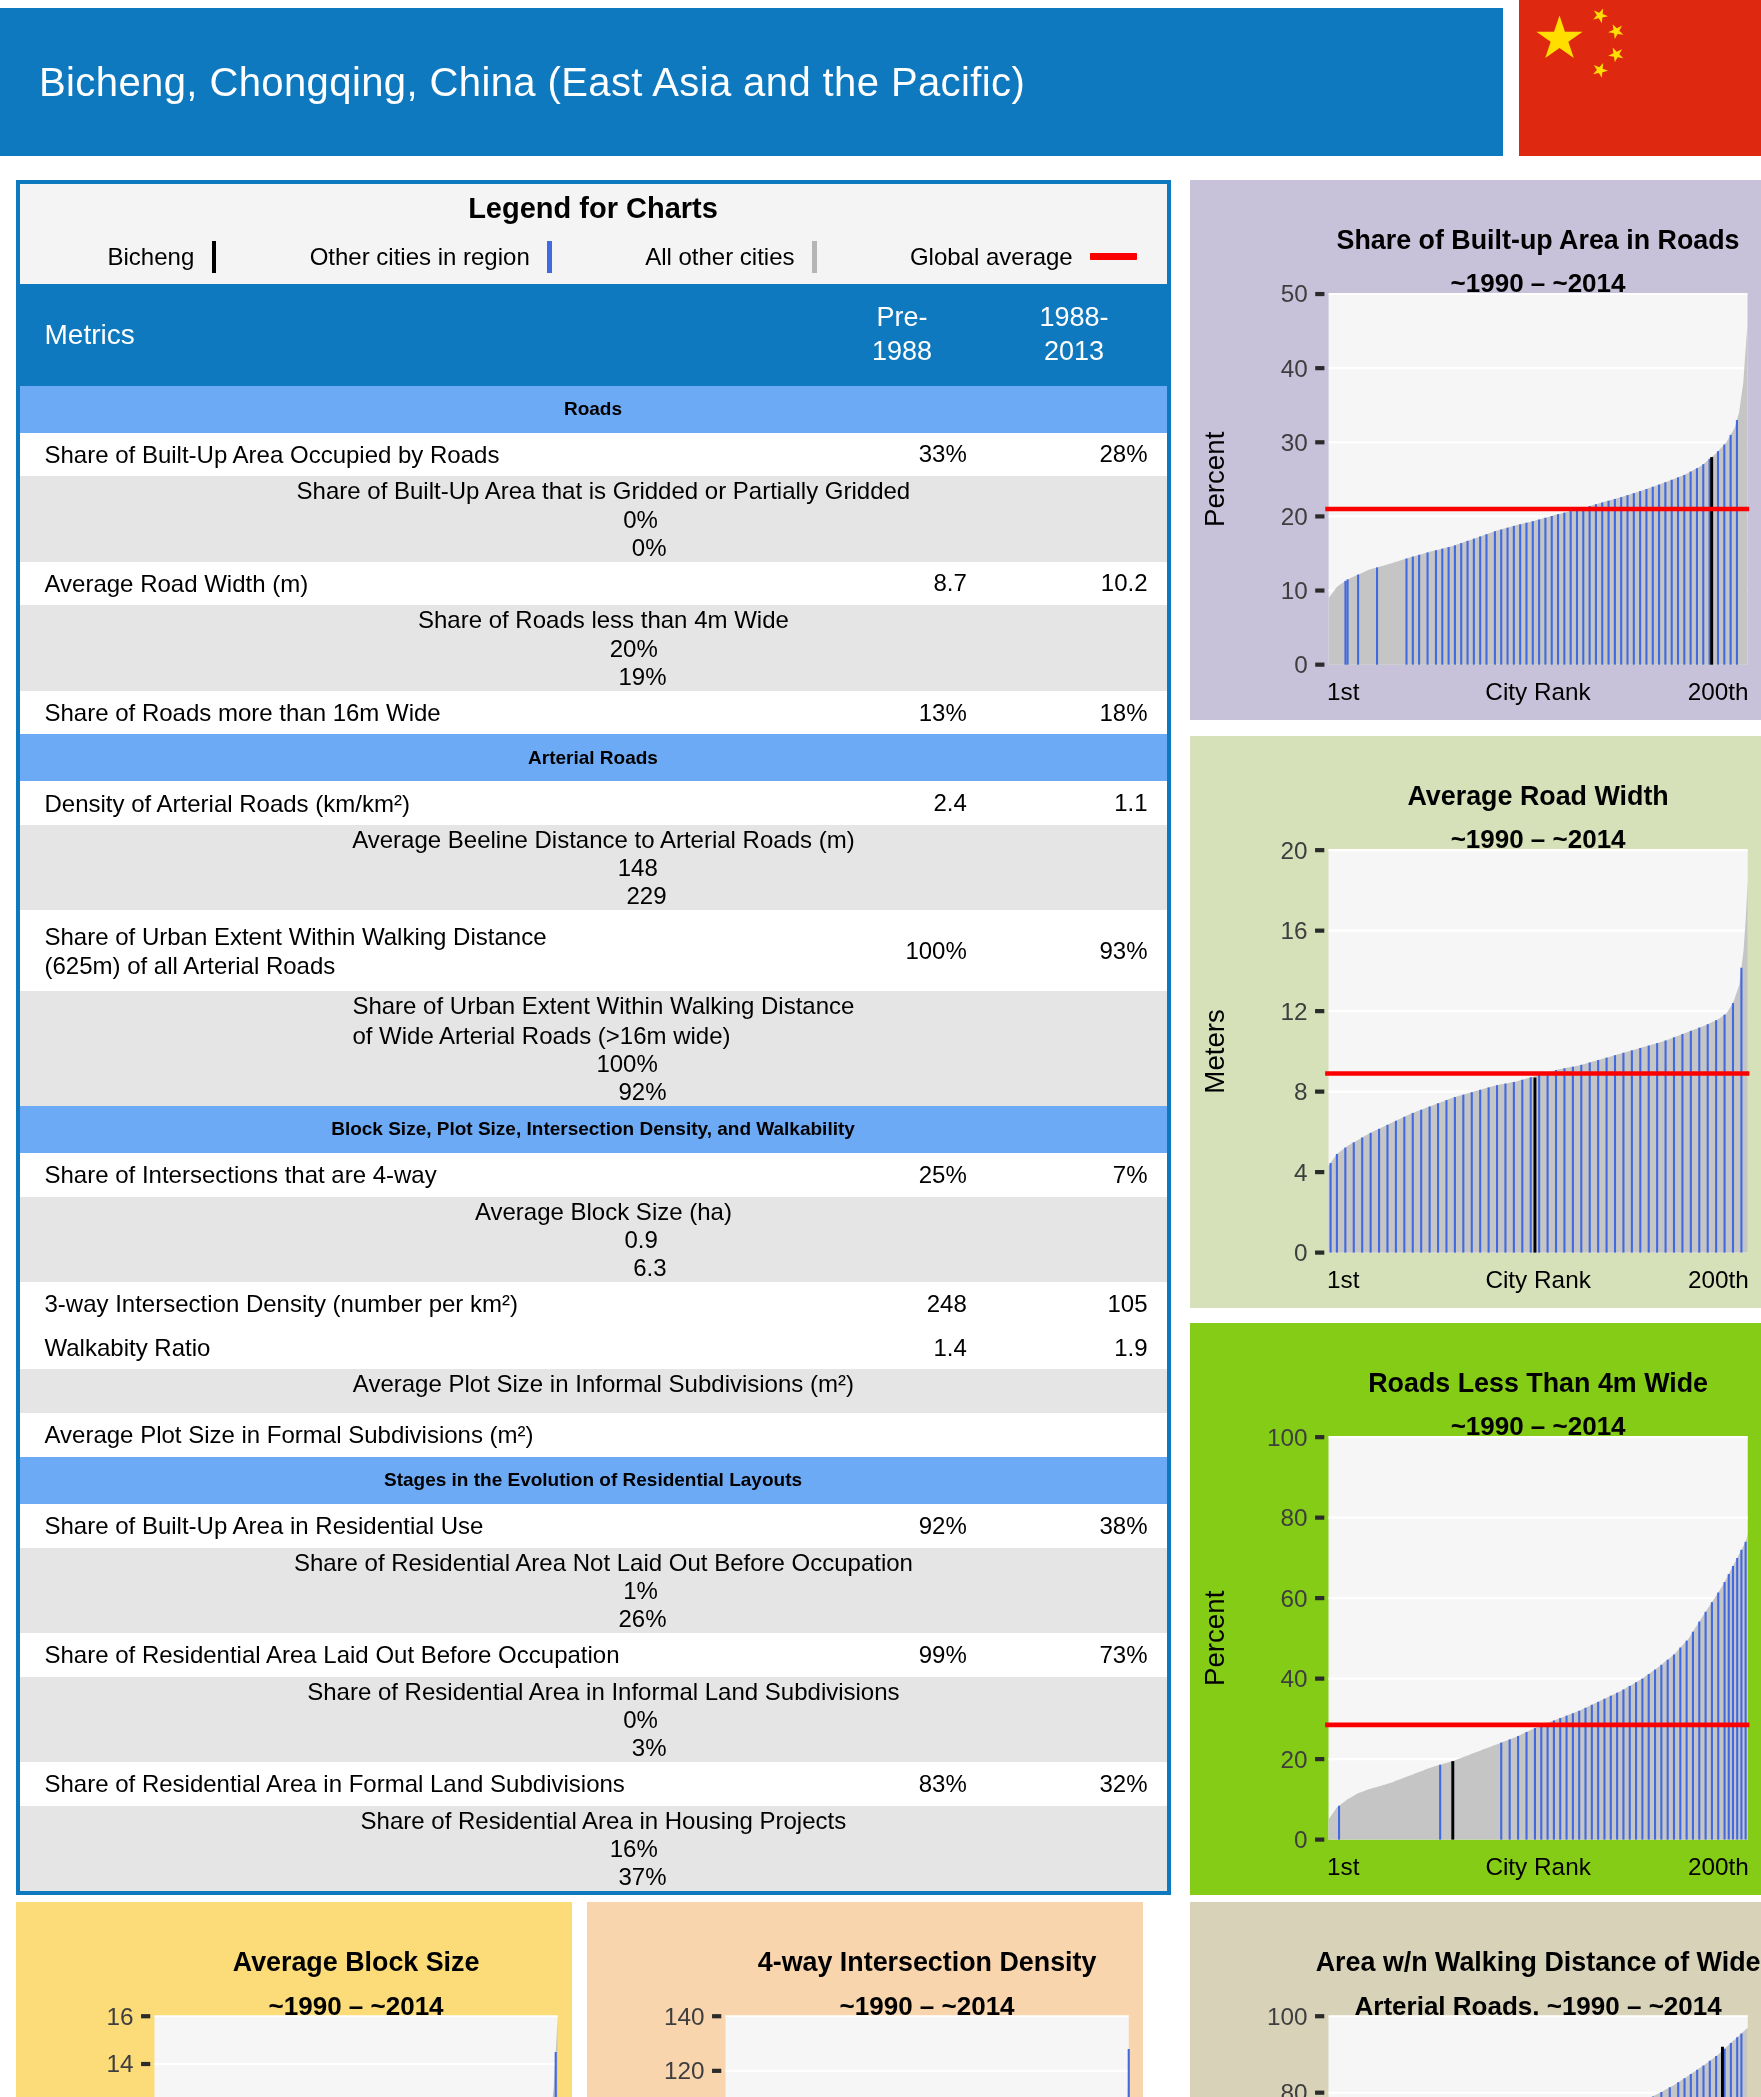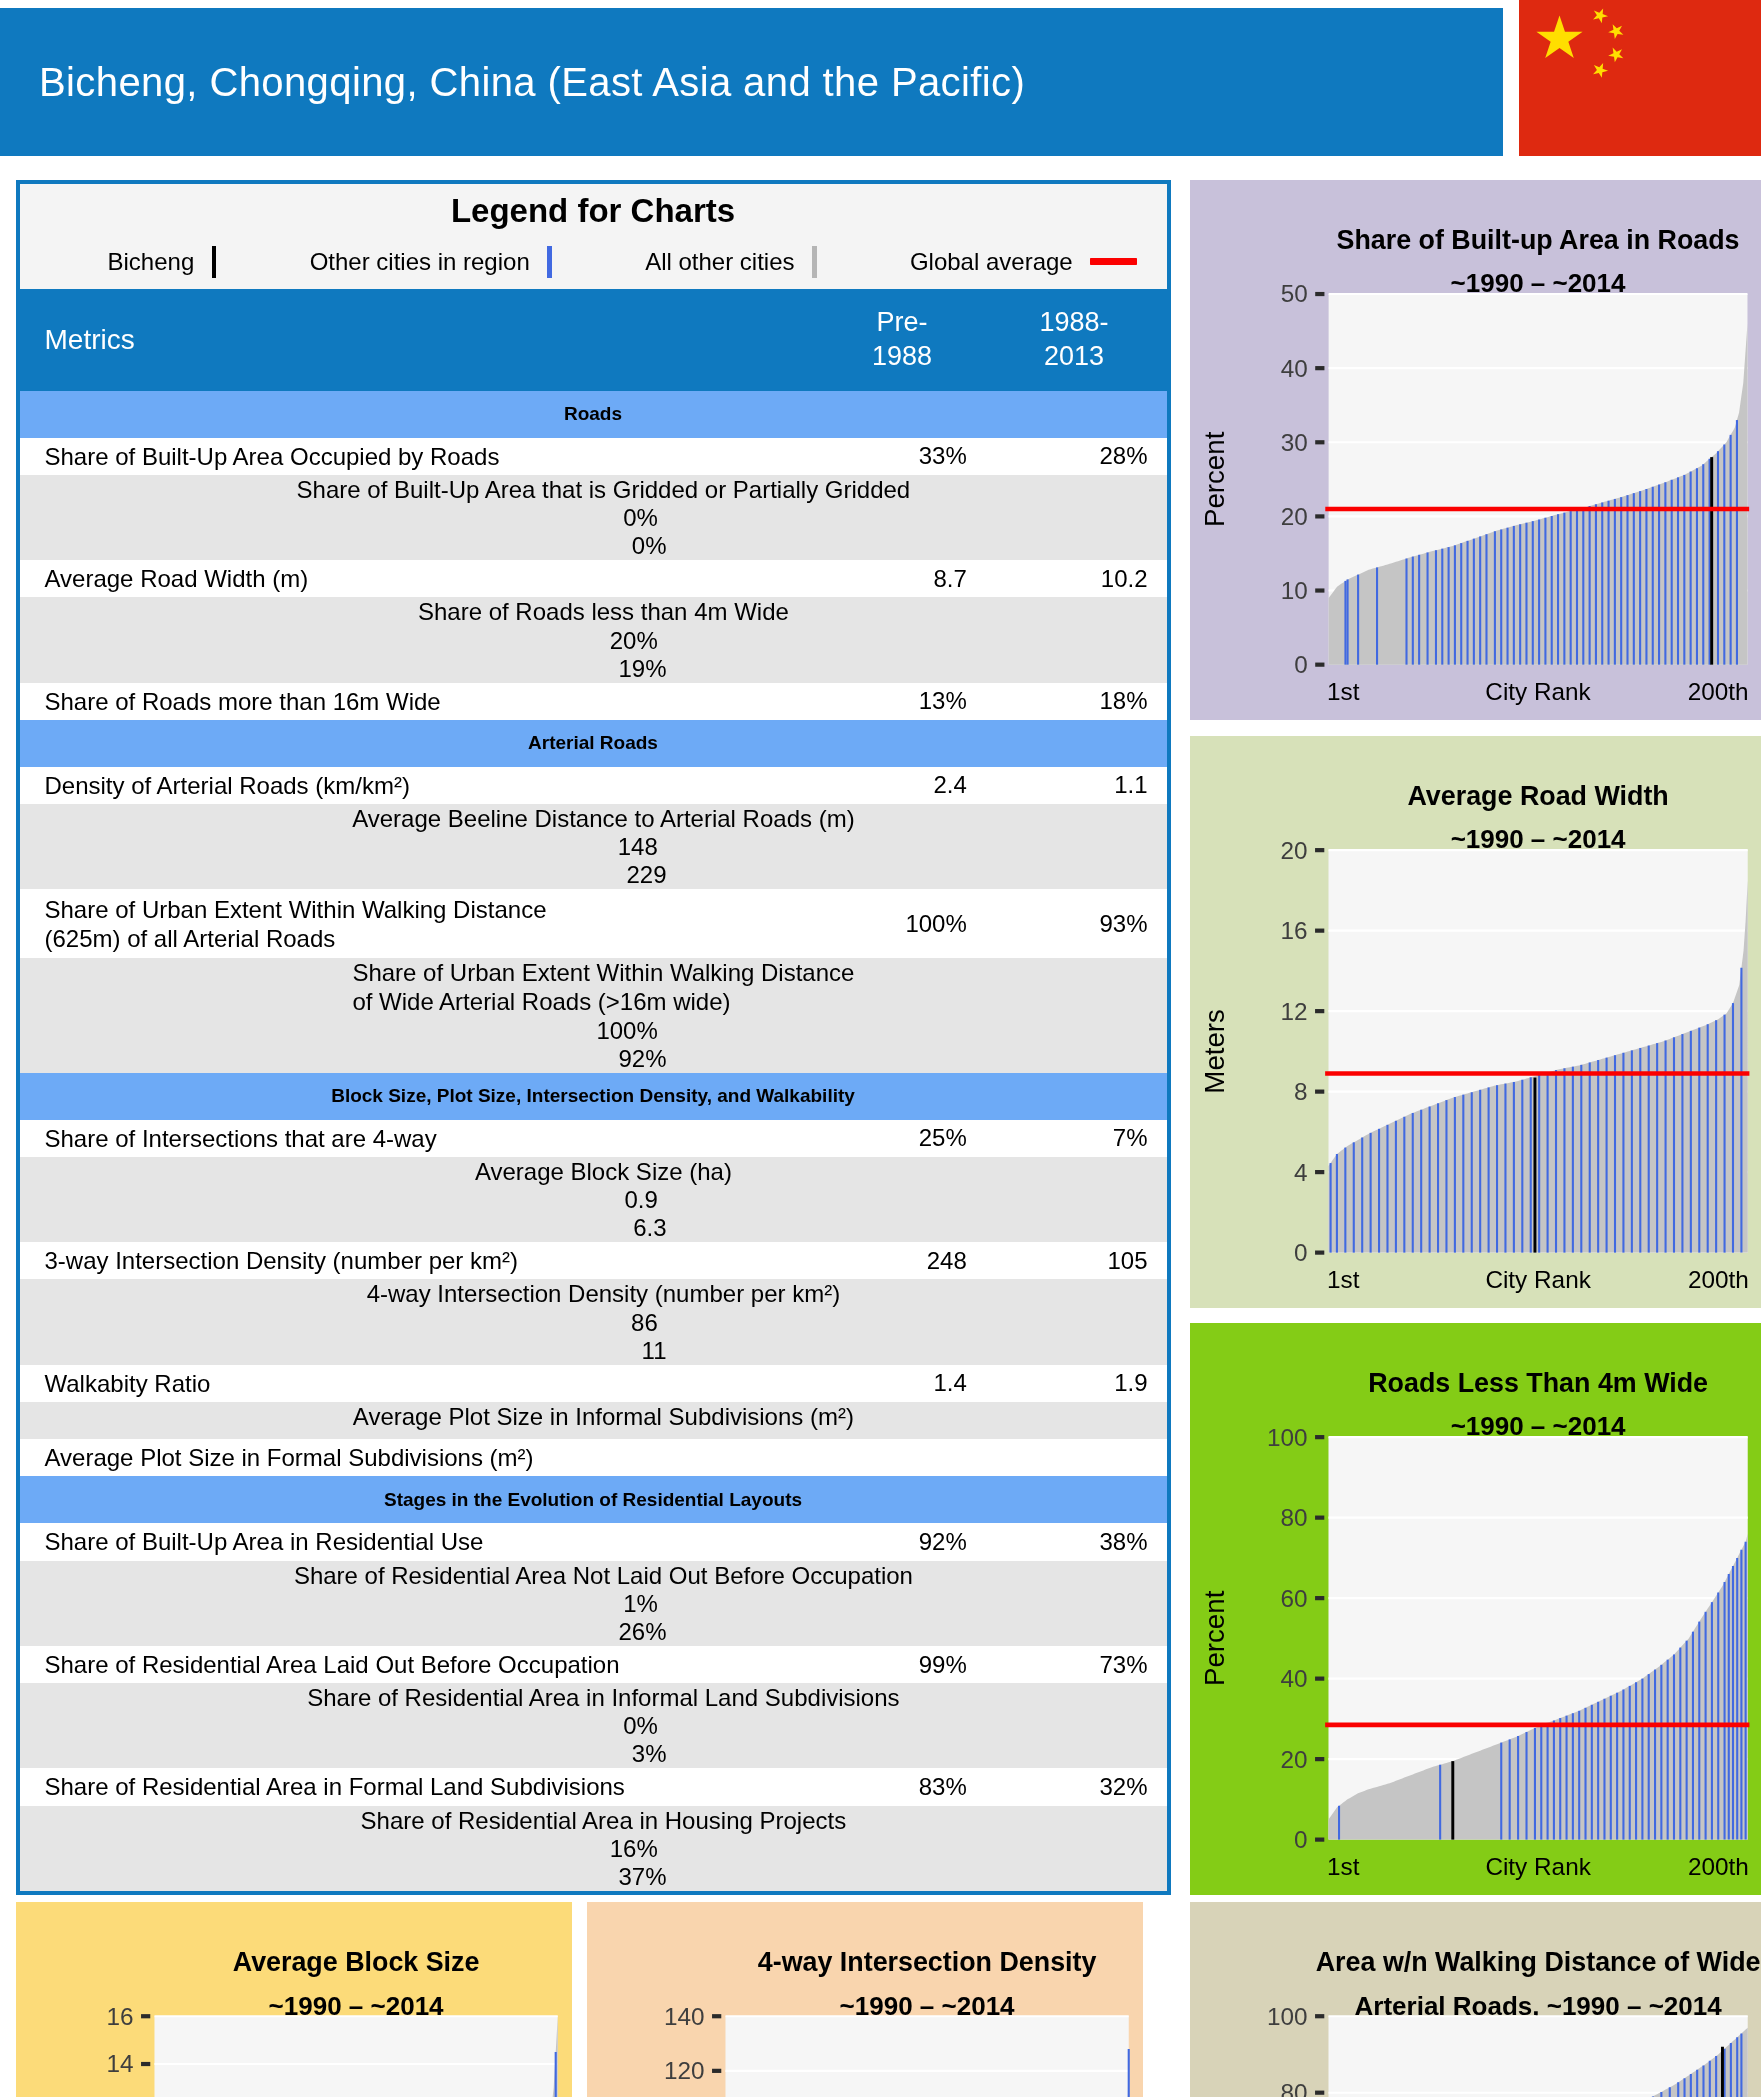--- a/index.html
+++ b/index.html
@@ -8,21 +8,21 @@
   
   #header-bar{position:absolute;left:0;top:8.4px;width:1503px;height:148px;
               background:#0f79bf;display:flex;align-items:center;}
   #header-bar .title{color:#ffffff;font-size:40px;padding-left:39px;letter-spacing:0.4px;}
   #flag{position:absolute;left:1519px;top:0;width:243px;height:156px;}
   
   #left-panel{position:absolute;left:15.5px;top:180px;width:1155px;height:1715px;
               border:4.2px solid #0f79bf;background:#ffffff;box-sizing:border-box;
               display:flex;flex-direction:column;}
   #legend{background:#f4f4f4;padding:7.6px 25px 11px 25px;flex:none;}
-  #legend .legend-title{text-align:center;font-size:33px;font-weight:bold;margin-bottom:16px;}
+  #legend .legend-title{text-align:center;font-size:29px;font-weight:bold;margin-bottom:16px;}
   #legend-items{display:flex;justify-content:space-between;align-items:center;padding:0 4.2px 0 63px;}
   .legend-item{display:flex;align-items:center;gap:17.6px;}
   .legend-item .lbl{font-size:24px;color:#000;}
   .marker{display:inline-block;}
   .m-black-tick{width:4.6px;height:32px;background:#000;}
   .m-blue-tick{width:4.6px;height:32px;background:#4169e1;}
   .m-gray-tick{width:4.6px;height:32px;background:#b5b5b5;}
   .m-red-dash{width:47px;height:6.3px;background:#fb0000;border-radius:0.8px;}
   #thead{background:#0f79bf;color:#fff;display:flex;align-items:center;flex:none;height:102px;}
   #thead .th-label{flex:1;font-size:28px;padding-left:25px;}
@@ -172,25 +172,20 @@
     <div class="cell v1col">0.9</div>
     <div class="cell v2col">6.3</div>
   </div>
 
   <div class="trow">
     <div class="cell label">3-way Intersection Density (number per km²)</div>
     <div class="cell v1col">248</div>
     <div class="cell v2col">105</div>
   </div>
 
-  <div class="trow alt">
-    <div class="cell label">4-way Intersection Density (number per km²)</div>
-    <div class="cell v1col">86</div>
-    <div class="cell v2col">11</div>
-  </div>
 
   <div class="trow">
     <div class="cell label">Walkabity Ratio</div>
     <div class="cell v1col">1.4</div>
     <div class="cell v2col">1.9</div>
   </div>
 
   <div class="trow alt">
     <div class="cell label">Average Plot Size in Informal Subdivisions (m²)</div>
     <div class="cell v1col"></div>

